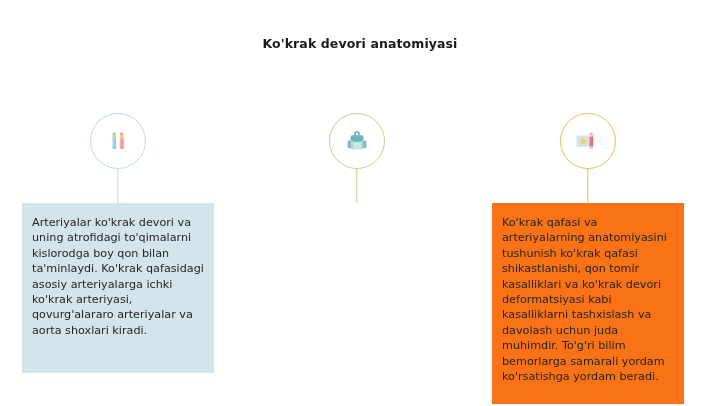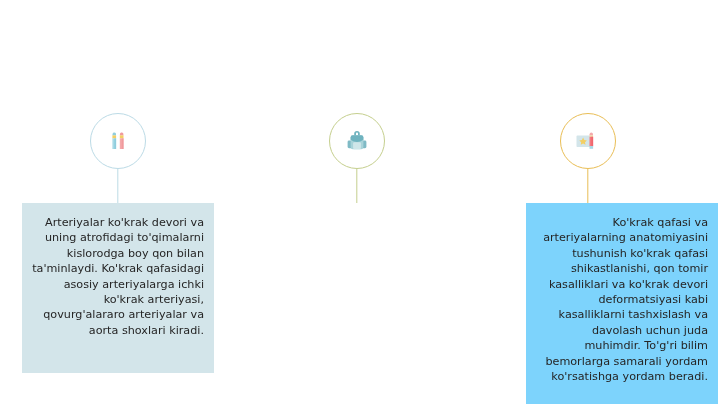--- a/index.html
+++ b/index.html
@@ -84,31 +84,32 @@
     position: absolute;
     left: 50%;
     transform: translateX(-50%);
     top: 203px;
     width: 192px;
     box-sizing: border-box;
     padding: 12px 10px 20px 10px;
     font-size: 11.2px;
     line-height: 15.4px;
     color: #252525;
-    text-align: right;
+    text-align: left;
   }
   #card-1 { background: #d3e5ea; min-height: 170px; }
   #card-2 { background: #d0d99d; min-height: 148px; }
-  #card-3 { background: #7dd3fc; min-height: 162px; margin-left: 34px; }
+  #card-3 { background: #f97316; min-height: 162px; }
 </style>
 </head>
 <body>
 
 <div id="infographic">
 
+  <div id="page-title">Ko'krak devori anatomiyasi</div>
 
   <div class="column" id="column-1">
     <div class="node-circle" id="circle-1">
       <svg class="node-icon" viewBox="0 0 34 34">
 
         <path d="M11.5 11.5 L11.5 10.3 Q11.5 9 12.6 8.6 Q13.5 8.3 14.3 8.8 Q15 9.2 15 10.3 L15 11.5 Z" fill="#8fcddd"></path>
         <rect x="11.4" y="11.4" width="3.7" height="3.1" fill="#f3cf64"></rect>
         <rect x="11.4" y="14.4" width="3.7" height="10.6" fill="#a8d9e6"></rect>
         <rect x="13.3" y="14.4" width="1.8" height="10.6" fill="#8fcddd"></rect>
 

